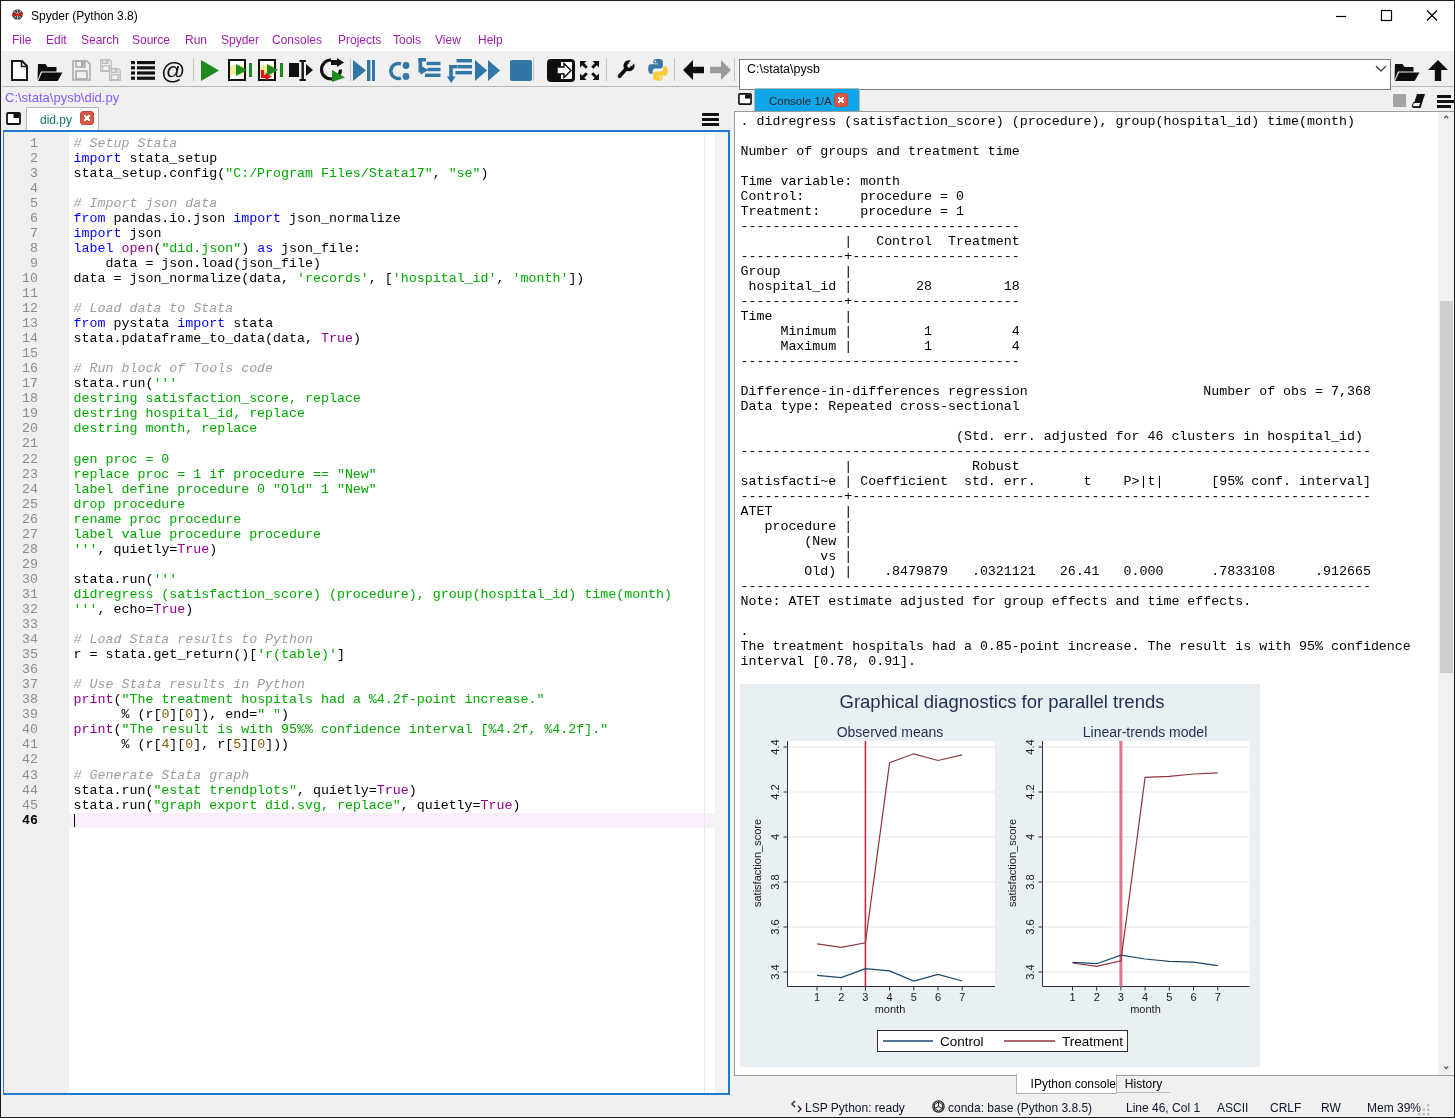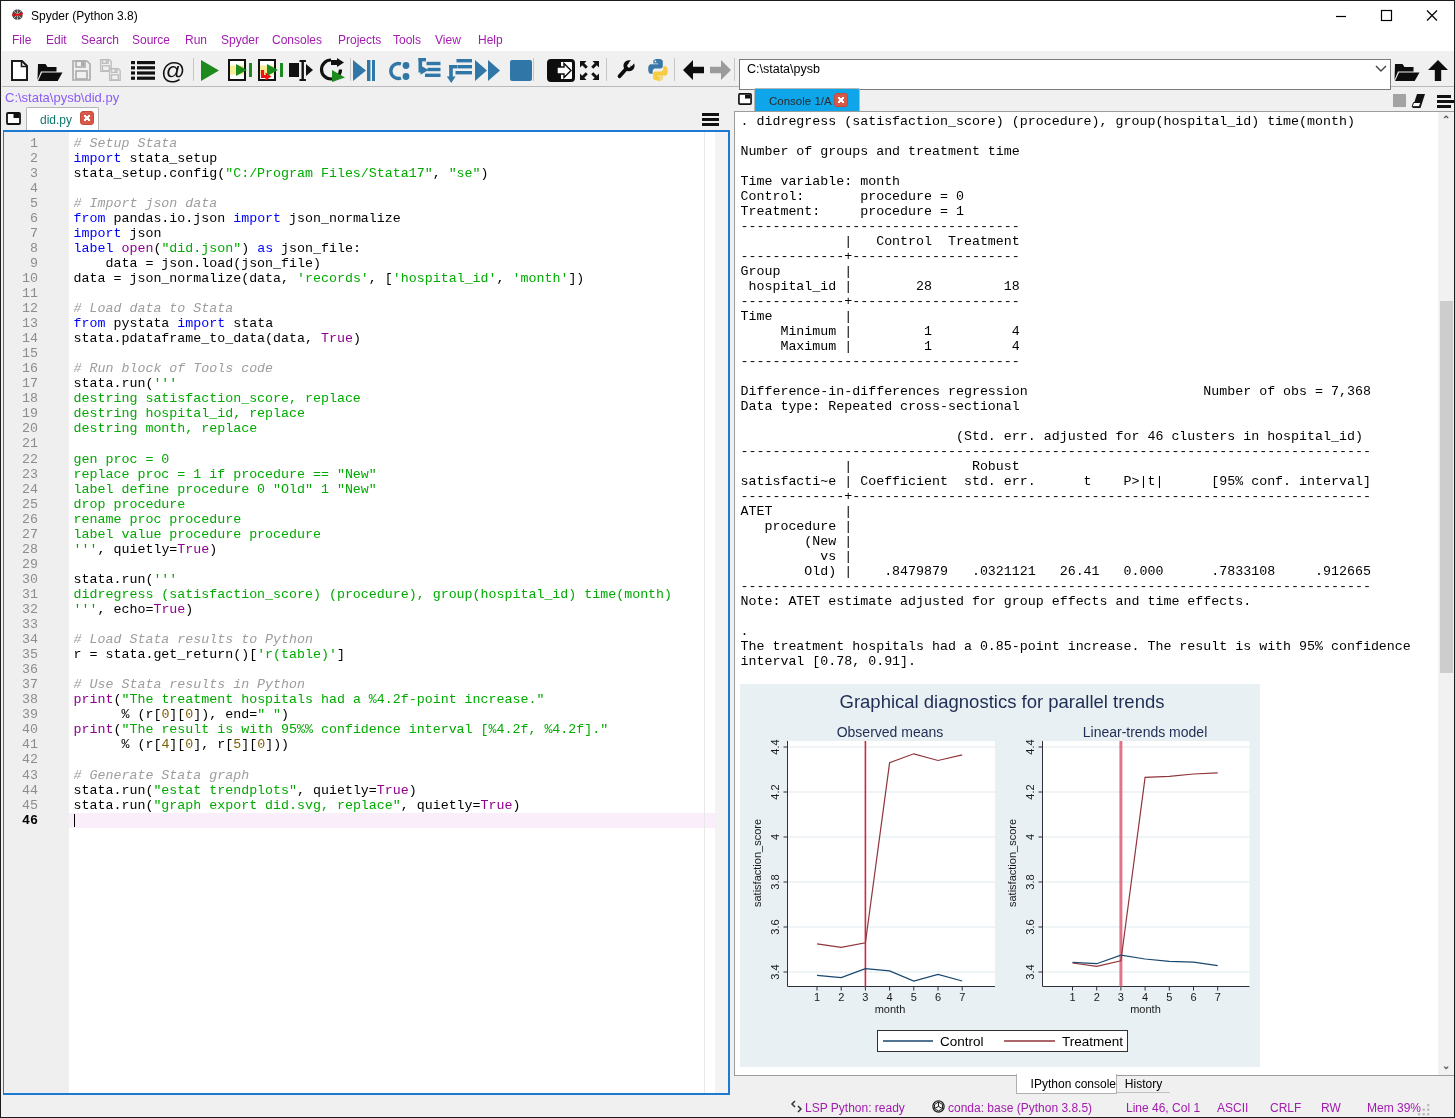--- a/index.html
+++ b/index.html
@@ -51,21 +51,21 @@
 #console{left:733px;top:110px;width:721px;height:965px;border:1px solid #9c9c9c;background:#fff}
 #context{left:739.5px;top:112.5px;font-size:13.3px;line-height:15px;color:#000;white-space:pre}
 #conscroll{left:1437px;top:111px;width:17px;height:963px;background:#f1f1f1}
 #conthumb{left:1439px;top:300px;width:13px;height:372px;background:#cdcdcd}
 .arr{position:absolute;font-size:10px;color:#555;font-weight:bold}
 
 #ipytab{left:1015px;top:1073px;width:101px;height:20px;background:#fff;border:1px solid #b0b0b0;border-top:none;font-size:12px;text-align:right;padding-top:3px}
 #histtab{left:1116px;top:1074px;width:53px;height:18px;border-bottom:1px solid #c0c0c0;font-size:12px;text-align:center;padding-top:2px}
 
 #statusbar{left:1px;top:1094px;width:1452px;height:23px;background:#f0f0f0}
-#statusbar span{position:absolute;top:6px;font-size:12px;color:#a21caf}
+#statusbar span{position:absolute;top:6px;font-size:12px;color:#0f172a}
 #plotwrap{left:739px;top:683px;width:520px;height:319px}
 svg text{font-family:"Liberation Sans",sans-serif}
 </style></head>
 <body>
 <div id="titlebar" class="abs"></div>
 <svg class="abs" style="left:11px;top:8px" width="11" height="11" viewBox="0 0 11 11">
     <circle cx="5.5" cy="5.5" r="5.3" fill="#4a4a4a"></circle>
     <path d="M5.5 0 v11 M0 5.5 h11 M1.6 1.6 l7.8 7.8 M9.4 1.6 l-7.8 7.8" stroke="#d8d8d8" stroke-width="0.7"></path>
     <path d="M0.3 6.8 C 2.5 3.2 5.5 8.6 10.7 3.9" stroke="#e01010" stroke-width="2" fill="none"></path>
   </svg>

